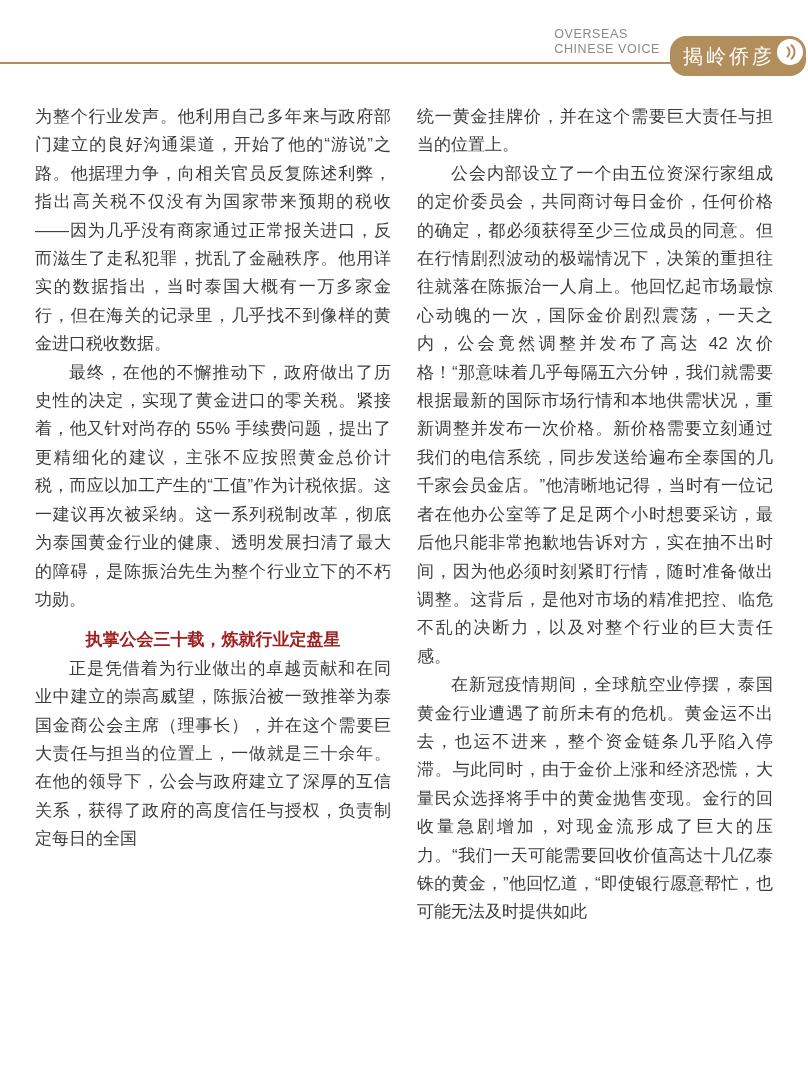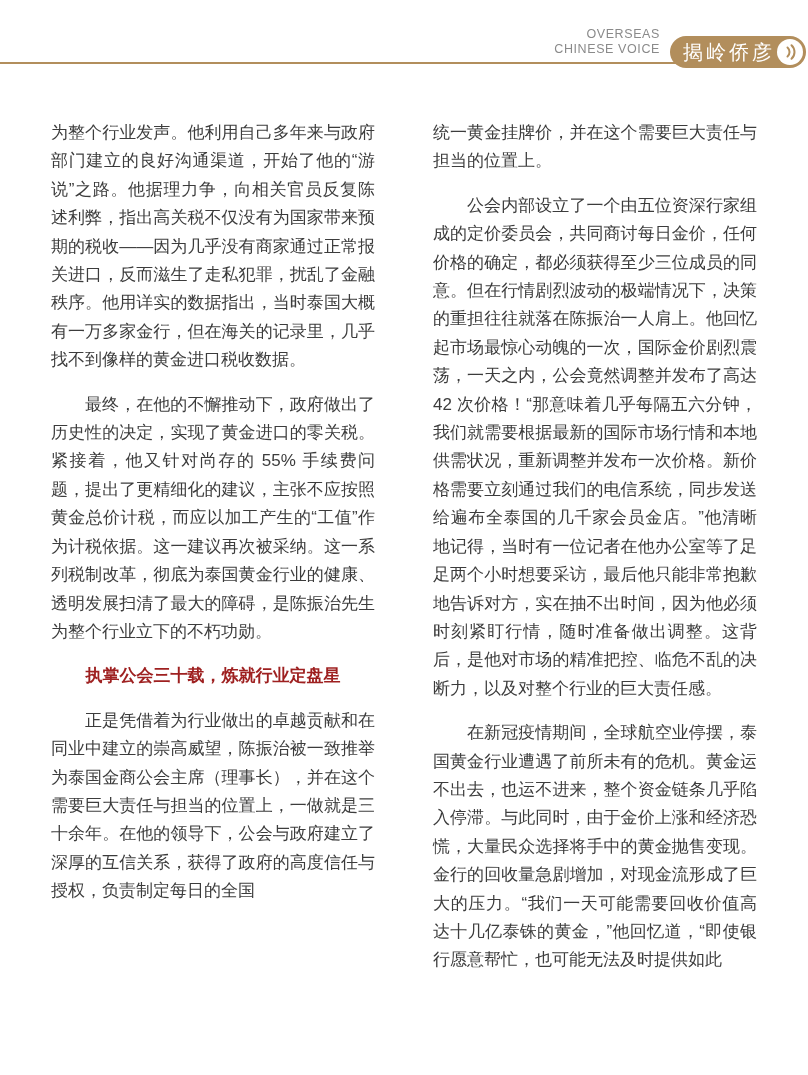--- a/index.html
+++ b/index.html
@@ -14,28 +14,28 @@
 
   
   .page-header { position: relative; height: 72px; }
   .header-rule {
     position: absolute; left: 0; top: 62px;
     width: 676px; height: 2px;
     background: #b28e5c;
   }
   .header-label {
     position: absolute; top: 27px; right: 148px;
-    text-align: right;
+    text-align: left;
     color: #8a8a8a;
     font-size: 12.5px; line-height: 15px;
     letter-spacing: 0.6px;
   }
   .badge {
     position: absolute; top: 36px; left: 670px;
-    width: 136px; height: 32px;
+    width: 136px; height: 40px;
     background: #b28e5c;
     border-radius: 16px;
     display: flex; align-items: center;
   }
   .badge-text {
     color: #ffffff;
     font-family: "Liberation Serif", serif;
     font-size: 20px;
     letter-spacing: 3px;
     padding-left: 13px;
@@ -58,28 +58,29 @@
     margin-top: 31px;
   }
   .col {
     width: 356px;
     color: #3c3c3c;
     font-size: 17px;
     line-height: 28.4px;
     text-align: justify;
     text-justify: inter-ideograph;
   }
-  .col p { margin: 16px; }
+  .col p { margin: 0; }
   .para-indent { text-indent: 2em; }
   .section-heading {
     text-align: center;
     font-weight: bold;
     color: #9e2020;
     font-size: 17px;
     line-height: 28.4px;
+    margin-top: 12px;
   }
 </style>
 </head>
 <body>
 
 <div class="page">
 
   <header class="page-header">
     <div class="header-rule"></div>
     <div class="header-label">

